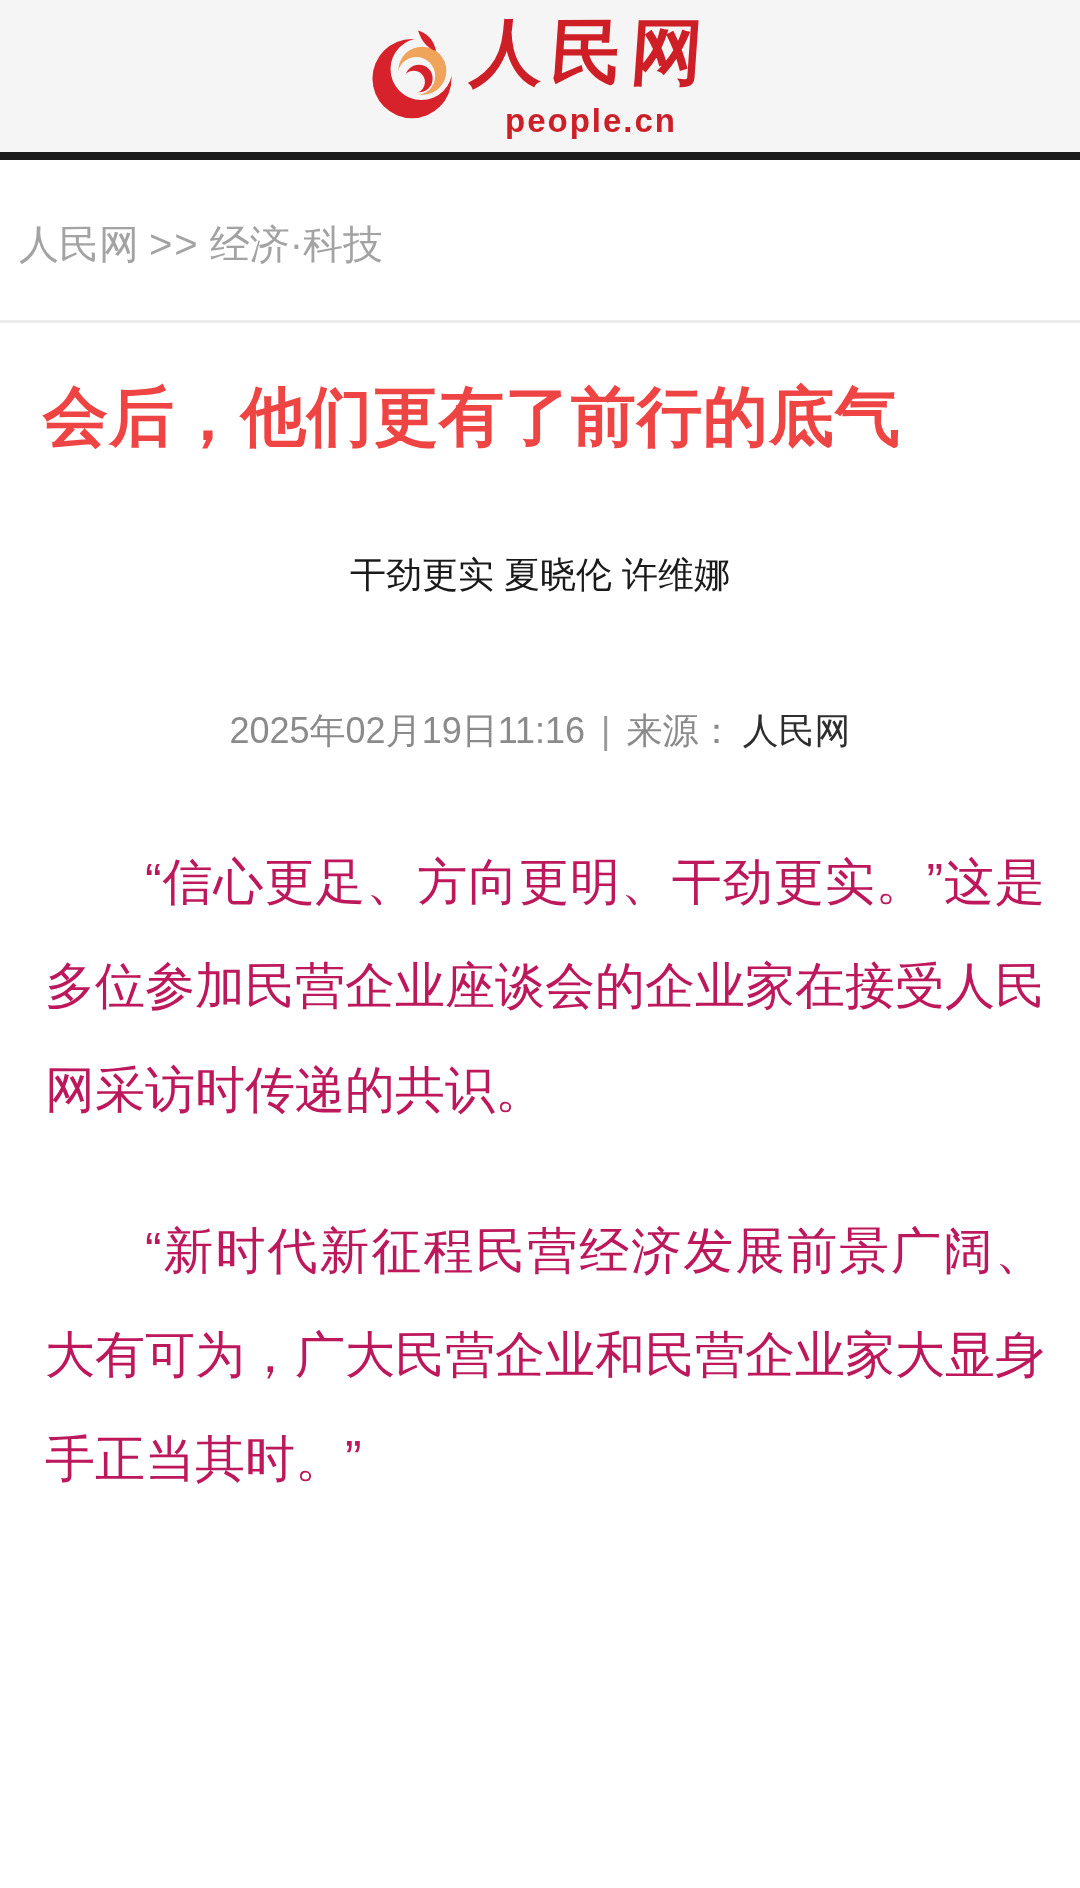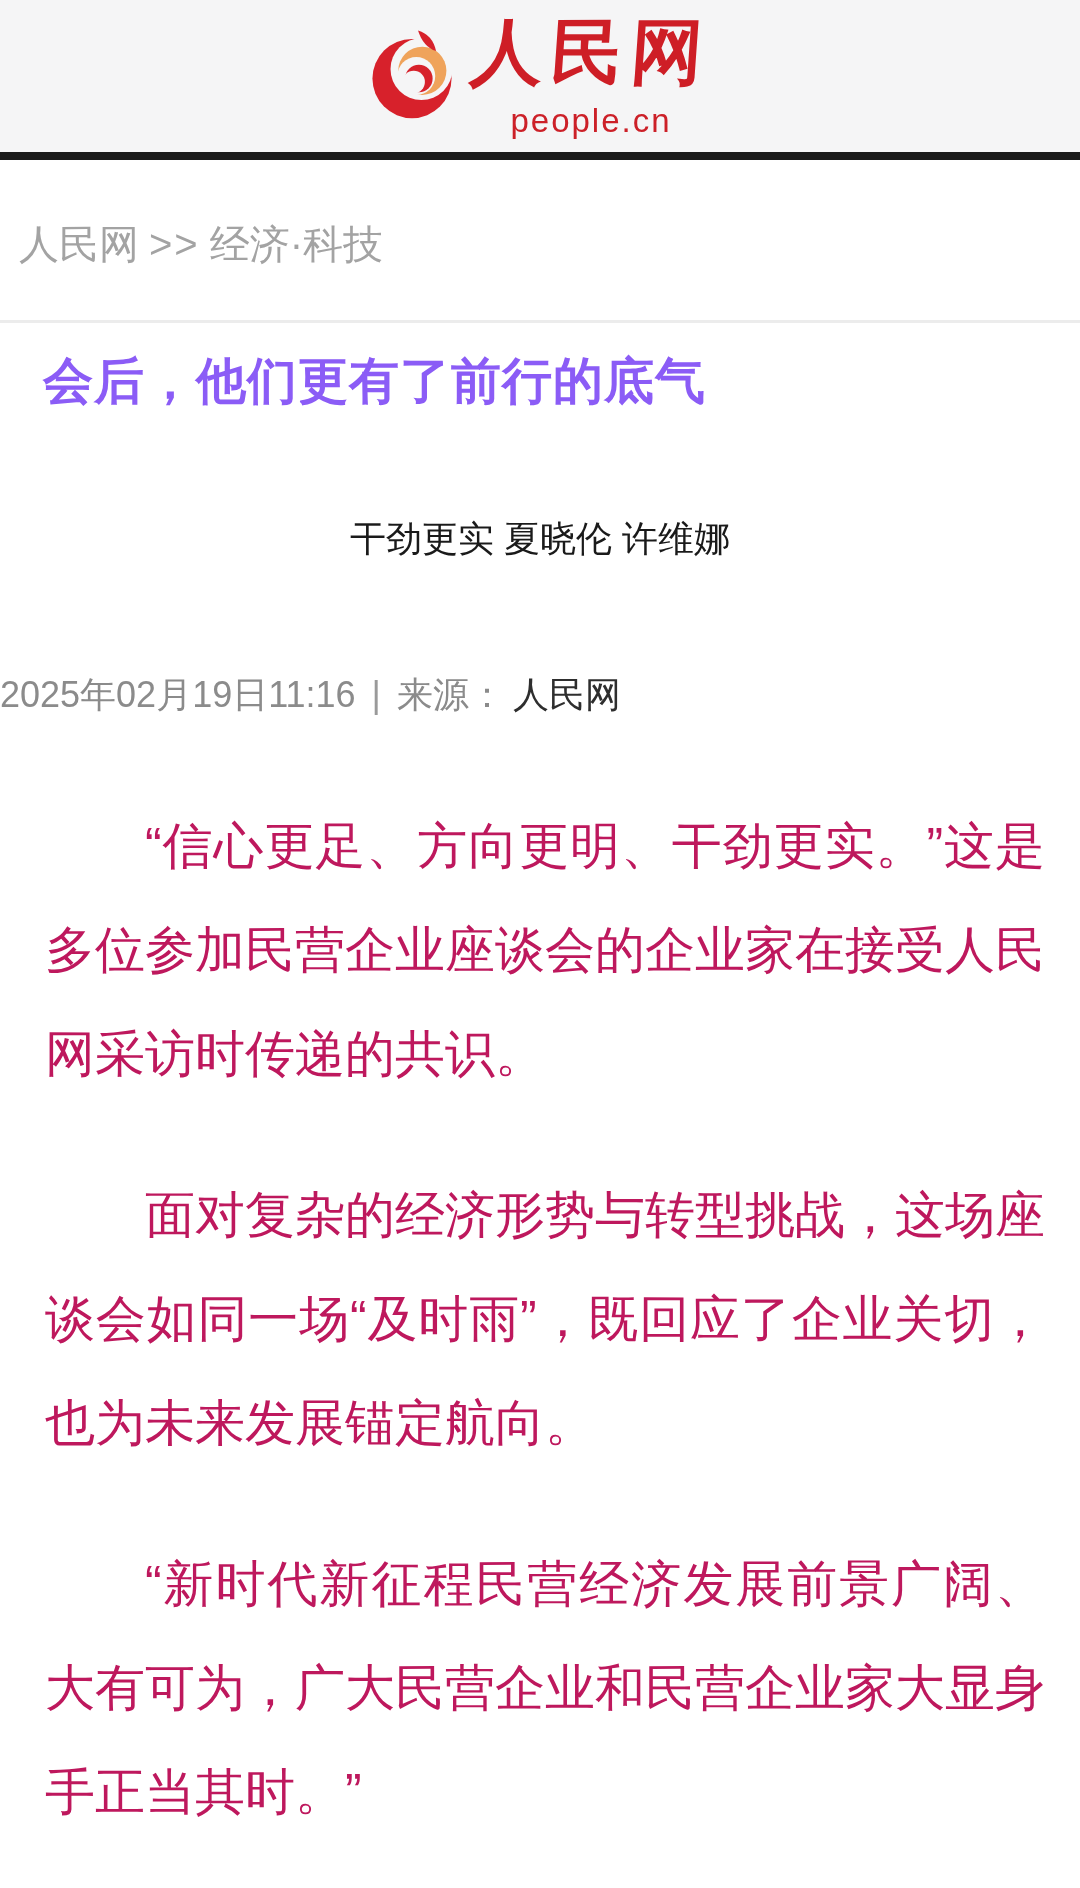--- a/index.html
+++ b/index.html
@@ -19,51 +19,51 @@
     display:flex;align-items:center;justify-content:center;
   }
   .logo{display:flex;align-items:center;gap:16px;cursor:pointer;}
   .logo-icon{width:86px;height:96px;display:block;}
   .logo-text{display:flex;flex-direction:column;align-items:center;line-height:1;}
   .logo-chars{
     font-size:72px;font-weight:700;color:#ce1e26;
     letter-spacing:8px;transform:skewX(-4deg);
   }
   .logo-domain{
-    font-size:33px;font-weight:400;color:#cc2028;
+    font-size:33px;font-weight:700;color:#cc2028;
     letter-spacing:2px;margin-top:16px;
   }
   .top-bar{height:8px;background:#1a1a1a;}
 
   
   .breadcrumb{
     padding:60px 0 52px 19px;
     font-size:40px;line-height:48px;
     color:#a3a3a3;
   }
   .breadcrumb a{color:#a3a3a3;text-decoration:none;}
   .bc-sep{margin:0 10px;letter-spacing:2px;}
   .rule{height:3px;background:#ececec;}
 
   
   .article-title{
-    margin:22px 40px 0 43px;
-    font-size:50px;line-height:72px;
-    font-weight:700;color:#8b5cf6;
+    margin:58px 40px 0 43px;
+    font-size:65px;line-height:72px;
+    font-weight:700;color:#ef4444;
     letter-spacing:1px;
   }
   .byline{
     margin-top:100px;
     font-size:36px;line-height:44px;
     color:#1a1a1a;text-align:center;
   }
   .dateline{
     margin-top:112px;
     font-size:36px;line-height:44px;
-    color:#8b8b8b;
+    color:#8b8b8b;text-align:center;
   }
   .dateline .dl-sep{color:#9a9a9a;margin:0 16px;font-weight:400;}
   .dateline .source-label{color:#8b8b8b;}
   .dateline .source-link{color:#2e2e2e;text-decoration:none;margin-left:8px;}
 
   
   .article-body{
     margin-top:77px;
     padding:0 35px 0 45px;
     font-size:50px;line-height:104px;
@@ -111,18 +111,17 @@
     <h1 class="article-title">会后，他们更有了前行的底气</h1>
 
     <div class="byline">干劲更实 夏晓伦 许维娜</div>
 
     <div class="dateline">
       <span>2025年02月19日11:16</span><span class="dl-sep">|</span><span class="source-label">来源：</span><a href="#" class="source-link">人民网</a>
     </div>
 
     <article class="article-body">
       <p>“信心更足、方向更明、干劲更实。”这是多位参加民营企业座谈会的企业家在接受人民网采访时传递的共识。</p>
-      <p>面对复杂的经济形势与转型挑战，这场座谈会如同一场“及时雨”，既回应了企业关切，也为未来发展锚定航向。</p>
       <p>“新时代新征程民营经济发展前景广阔、大有可为，广大民营企业和民营企业家大显身手正当其时。”</p>
     </article>
   </main>
 
 </div>
 
 </body></html>

